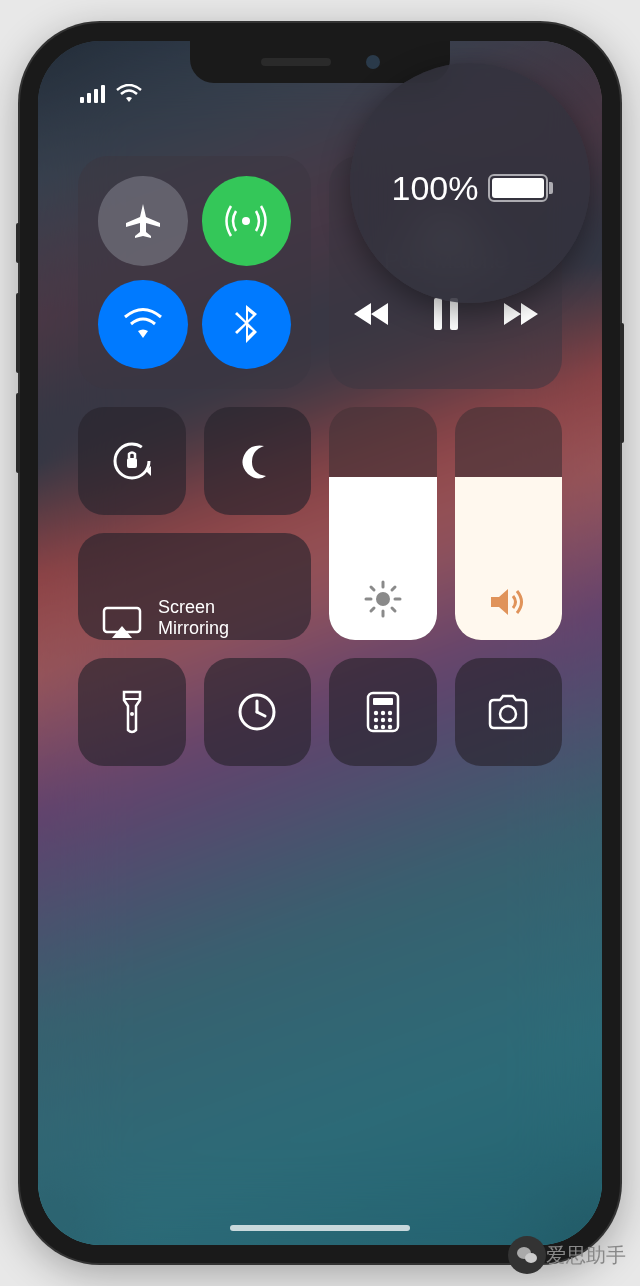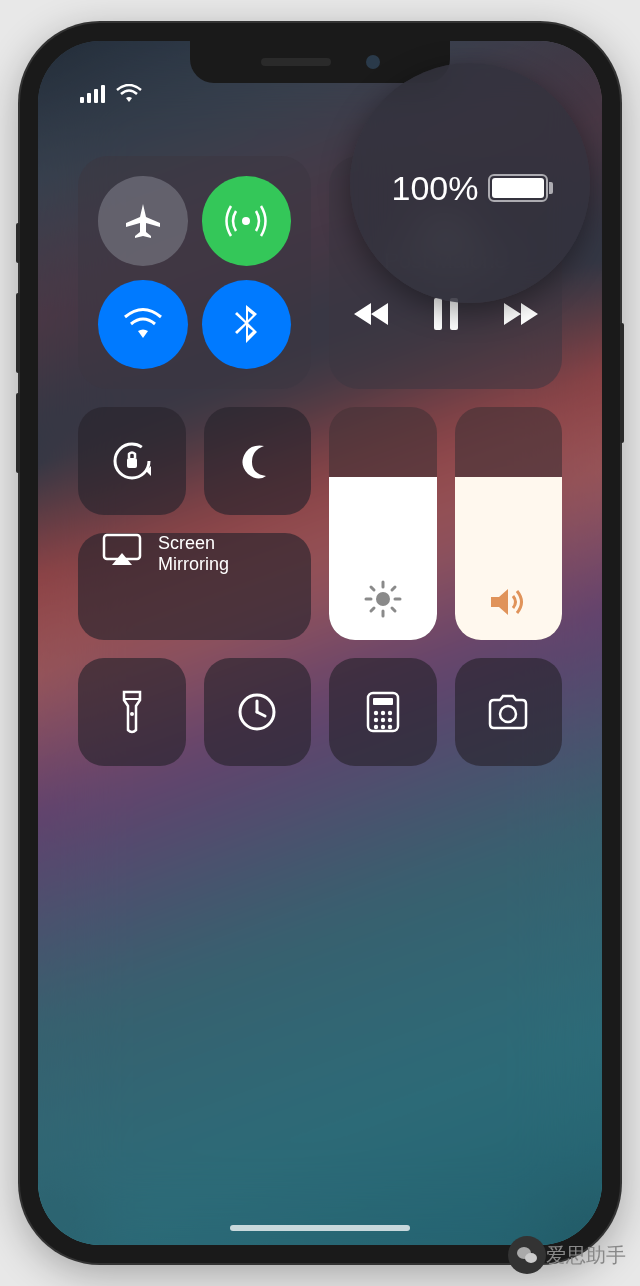--- a/index.html
+++ b/index.html
@@ -194,21 +194,21 @@
   display: flex;
   align-items: center;
   justify-content: center;
 }
 
 
 .mirror {
   border-radius: 26px;
   background: rgba(40,35,45,0.65);
   display: flex;
-  align-items: flex-start;
+  align-items: flex-end;
   gap: 16px;
   padding: 0 24px;
   height: 100%;
   color: #fff;
 }
 .mirror .lbl { font-size: 18px; line-height: 1.2; }
 
 
 .slider {
   border-radius: 26px;

